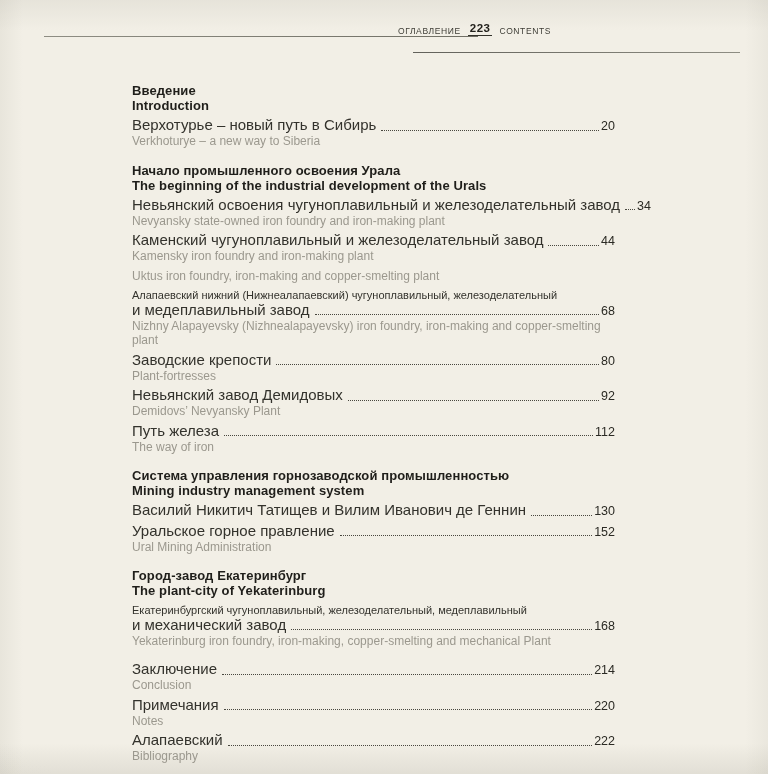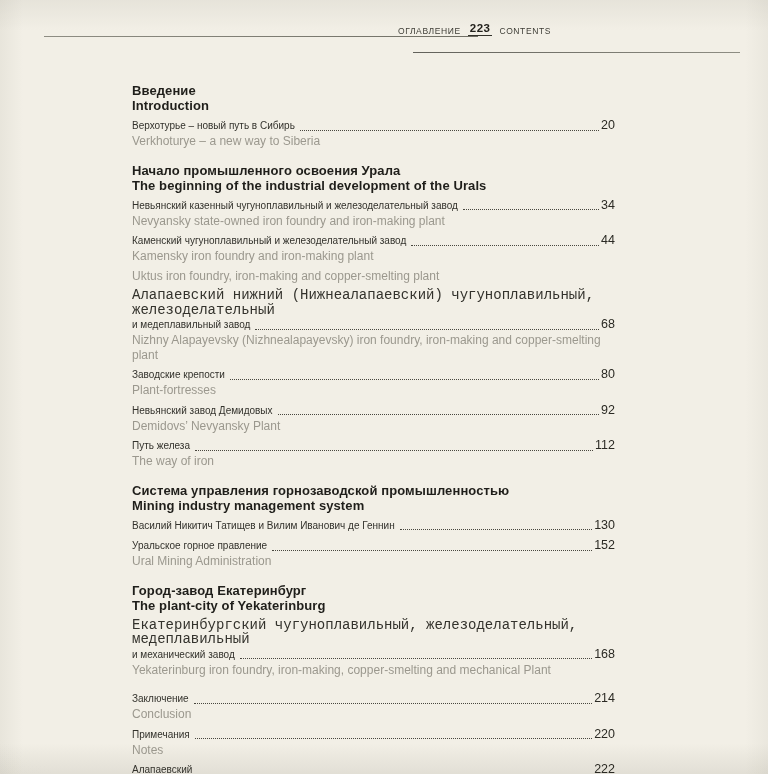--- a/index.html
+++ b/index.html
@@ -65,32 +65,31 @@
   .section-heading { margin-bottom: 5px; }
   .heading-line {
     font-size: 13px;
     font-weight: bold;
     color: #1f1e1a;
     line-height: 15px;
     letter-spacing: 0.1px;
   }
   .toc-entry { margin-bottom: 5px; }
   .ru-plain {
-    font-size: 14px;
+    font-size: 11px;
     color: #33322c;
     line-height: 14.5px;
-    font-family: Liberation Mono, monospace;
   }
   .toc-line {
     display: flex;
     align-items: baseline;
     line-height: 14.5px;
   }
   .ru-title {
-    font-size: 10px;
+    font-size: 15px;
     color: #33322c;
     white-space: nowrap;
     flex: 0 0 auto;
   }
   .leader {
     flex: 1 1 auto;
     min-width: 10px;
     align-self: flex-end;
     border-bottom: 1.6px dotted #49473f;
     margin: 0 2px 3px 5px;
@@ -137,21 +136,21 @@
           <div class="en-line">Verkhoturye – a new way to Siberia</div>
         </div>
       </section>
       <section class="toc-section">
         <div class="section-heading">
           <div class="heading-line">Начало промышленного освоения Урала</div>
           <div class="heading-line">The beginning of the industrial development of the Urals</div>
         </div>
         <div class="toc-entry">
           <div class="toc-line">
-            <span class="ru-title">Невьянский казенный чугуноплавильный и железоделательный завод</span>
+            <span class="ru-title">Невьянский освоения чугуноплавильный и железоделательный завод</span>
             <span class="leader"></span>
             <span class="page-num">34</span>
           </div>
           <div class="en-line">Nevyansky state-owned iron foundry and iron-making plant</div>
         </div>
         <div class="toc-entry">
           <div class="toc-line">
             <span class="ru-title">Каменский чугуноплавильный и железоделательный завод</span>
             <span class="leader"></span>
             <span class="page-num">44</span>

